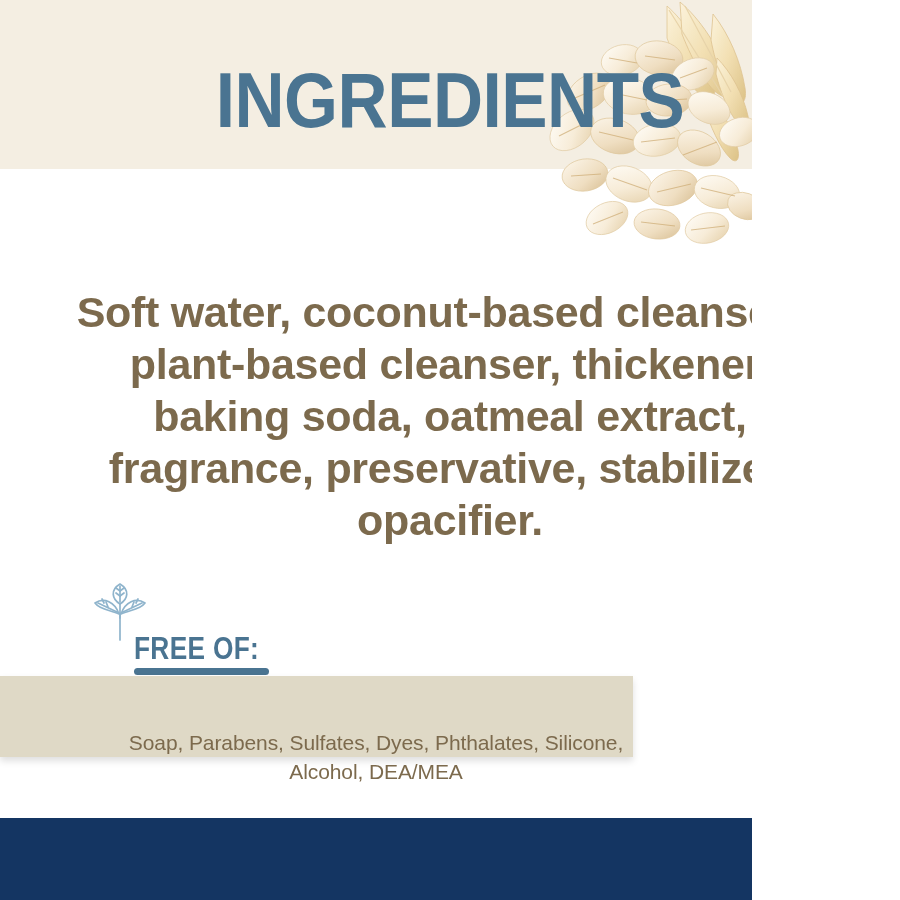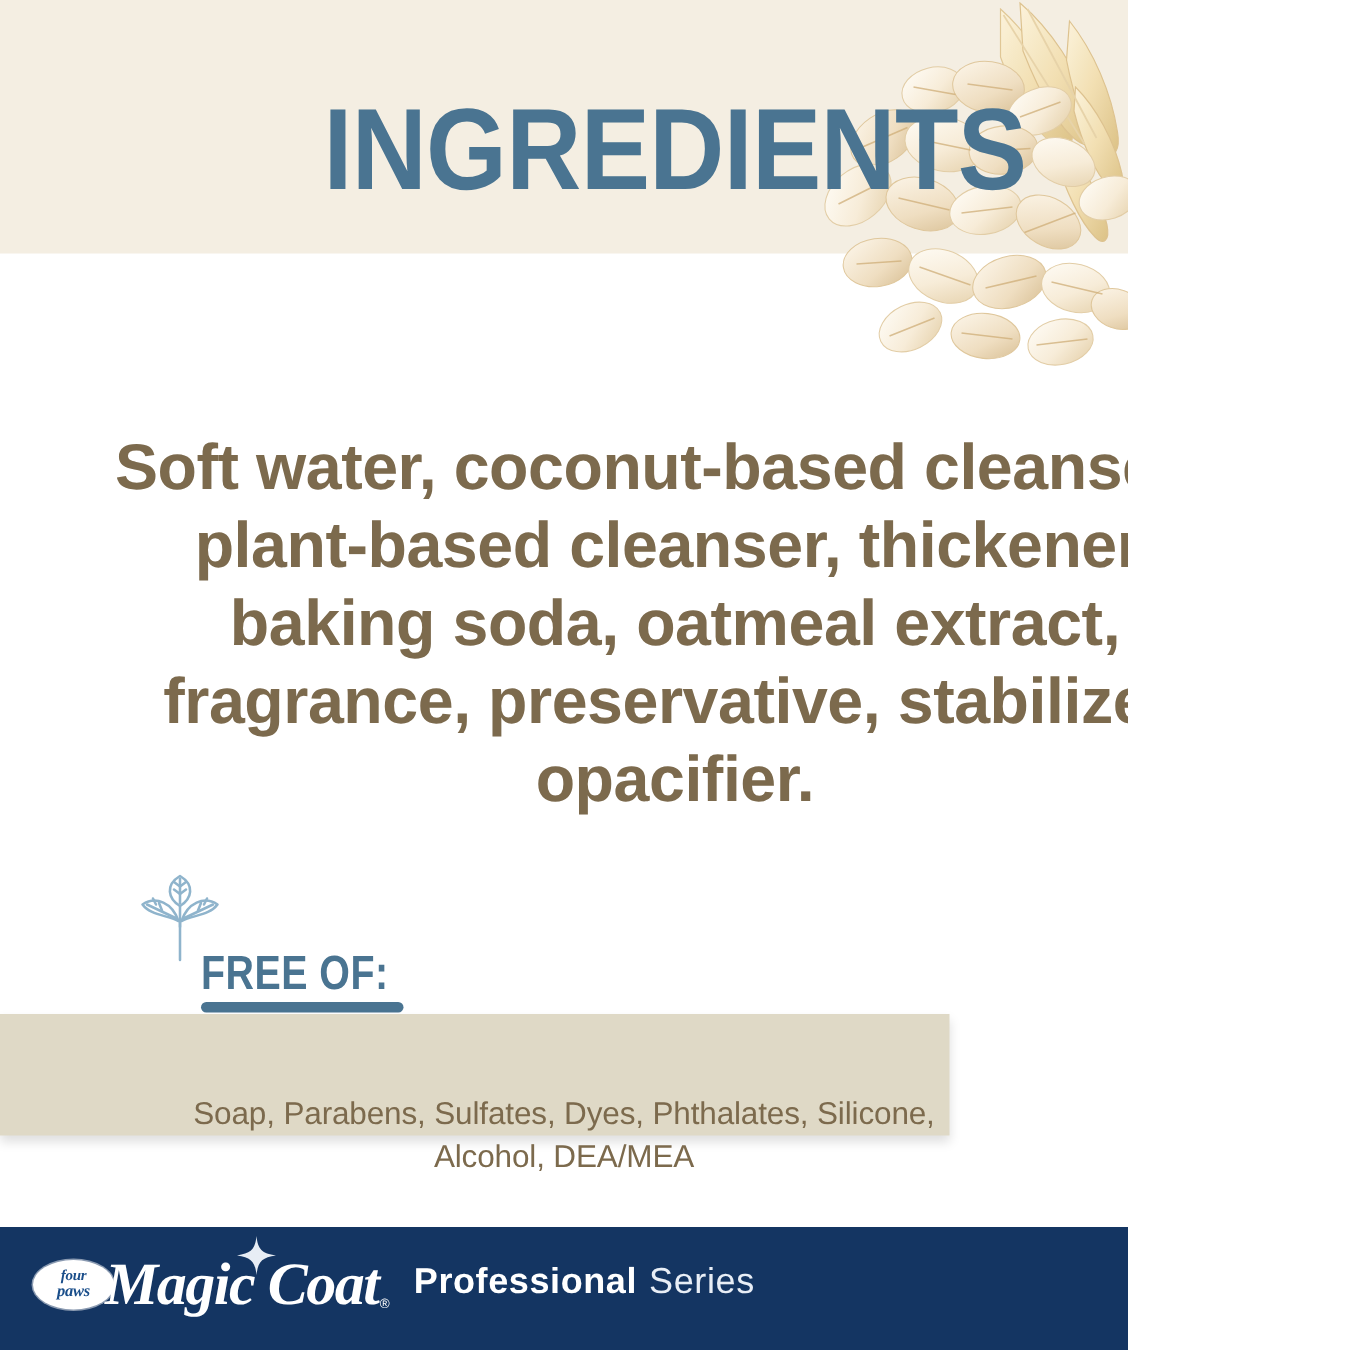--- a/index.html
+++ b/index.html
@@ -345,33 +345,14 @@
     </svg>
   </div>
 
   <div class="freeof-label">FREE OF:</div>
   <div class="freeof-underline"></div>
 
   <div class="freeof-box"></div>
   <div class="freeof-list">Soap, Parabens, Sulfates, Dyes, Phthalates, Silicone, Alcohol, DEA/MEA</div>
 
   <div class="footer-bar"></div>
-  <div class="brand-lockup">
-    <div class="fourpaws-badge">
-      <span class="fp-line1">four</span>
-      <span class="fp-line2">paws</span>
-    </div>
-    <div class="magiccoat-wrap">
-      <span class="magiccoat">Magic Coat</span>
-      <span class="mc-reg">®</span>
-      <span class="sparkle">
-        <svg width="26" height="26" viewBox="0 0 26 26" xmlns="http://www.w3.org/2000/svg" aria-hidden="true">
-          <path d="M13 0 C14 9 16.5 11.6 26 13 C16.5 14.4 14 17 13 26 C12 17 9.5 14.4 0 13 C9.5 11.6 12 9 13 0 Z" fill="#e7edf5"></path>
-        </svg>
-      </span>
-    </div>
-    <div class="pro-series">
-      <span class="pro-word">Professional</span>
-      <span class="series-word">Series</span>
-    </div>
-  </div>
 
 </div>
 
 </body></html>

